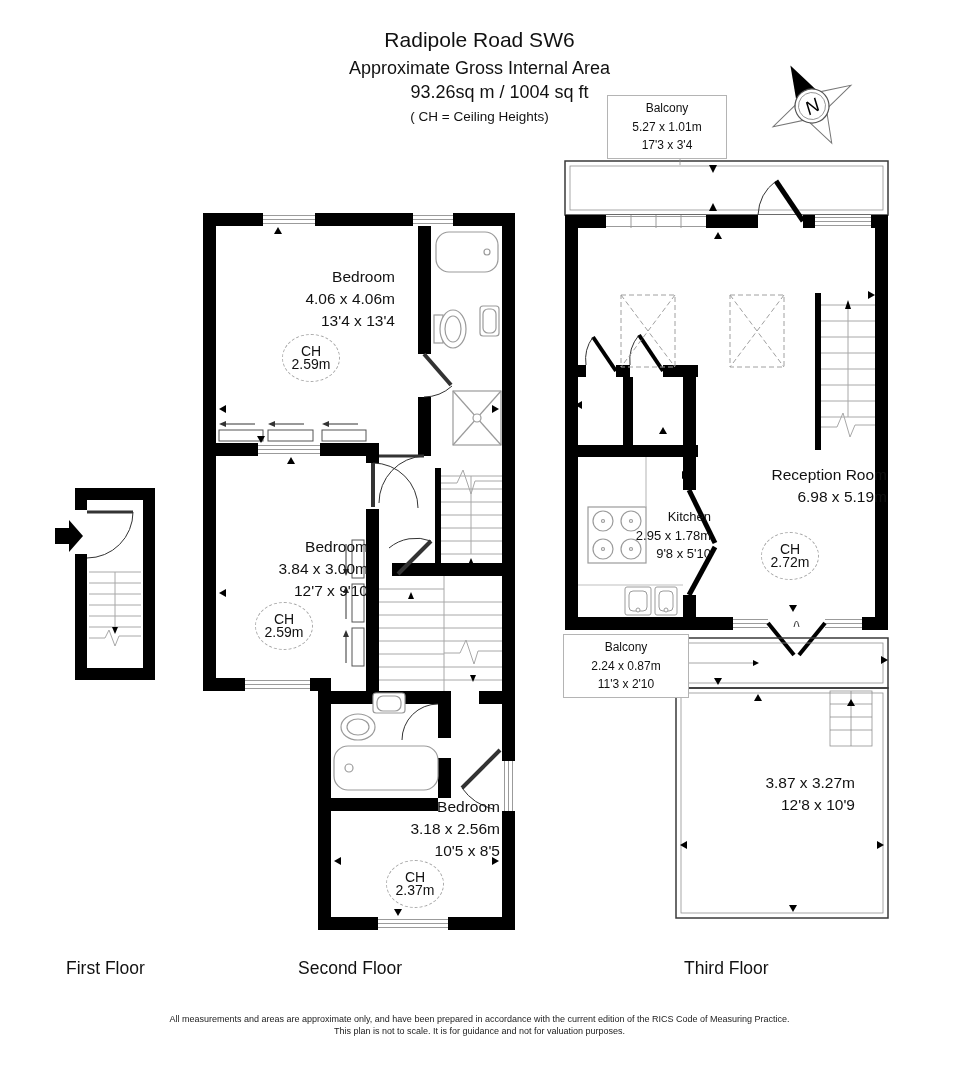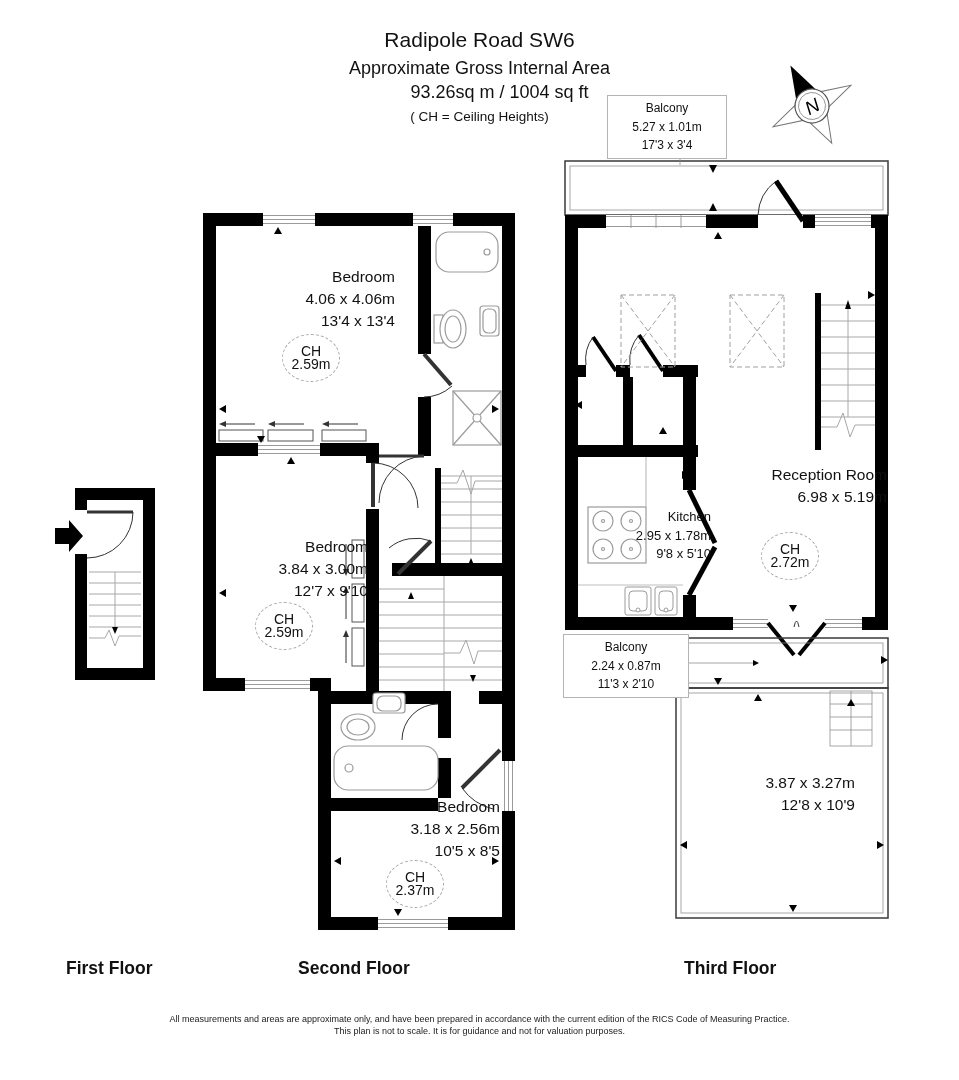--- a/index.html
+++ b/index.html
@@ -13,21 +13,21 @@
   #header .t3{font-size:18px;margin-top:3px;margin-left:40px;}
   #header .t4{font-size:13.5px;margin-top:6px;}
   
   .room-label{text-align:right;font-size:15.5px;line-height:22px;}
   .room-label.small{font-size:13px;line-height:18.5px;}
   .ch-circle{border:1px dashed #a8a8a8;border-radius:50%;width:56px;height:46px;
              display:flex;flex-direction:column;align-items:center;justify-content:center;
              font-size:14px;line-height:13px;background:transparent;}
   .balcony-box{border:1px solid #b4b4b4;background:#fff;text-align:center;
                font-size:12px;line-height:18.5px;padding:3px 8px;}
-  .floor-label{font-size:17.5px;font-weight:bold;}
+  .floor-label{font-size:17.5px;}
   #footer{left:0;top:1013px;width:959px;text-align:center;font-size:9px;line-height:12px;color:#222;}
   svg{display:block;}
 </style>
 </head>
 <body>
 
 <div id="page">
 
   <div id="header" class="abs">
     <div class="t1">Radipole Road SW6</div>

